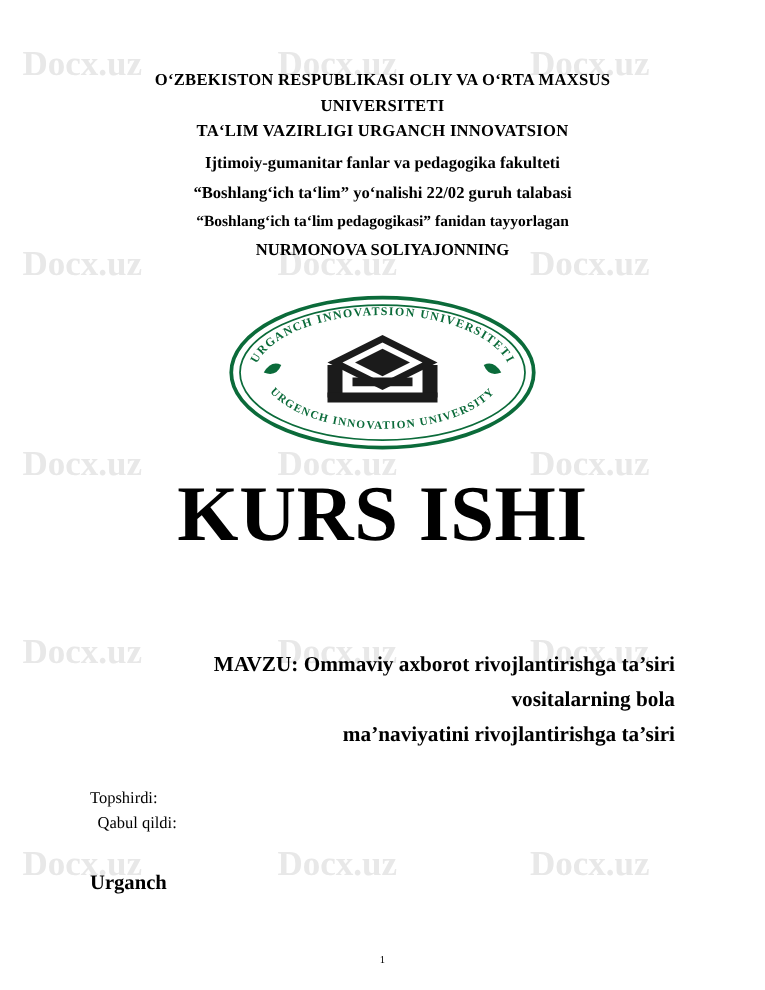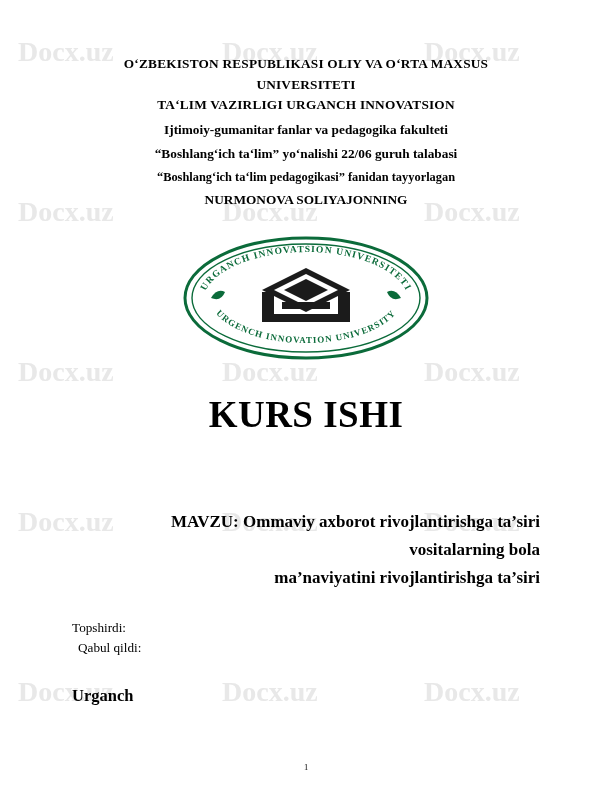--- a/index.html
+++ b/index.html
@@ -69,24 +69,24 @@
   }
 
   .logo-wrap {
     margin-top: 24px;
     display: flex;
     justify-content: center;
   }
 
   .title-kurs {
     text-align: center;
-    font-size: 37px;
+    font-size: 63px;
     font-weight: 700;
     letter-spacing: 0.5px;
-    margin-top: 34px;
+    margin-top: 18px;
     line-height: 1;
   }
 
   .mavzu {
     margin-top: 75px;
     text-align: right;
     font-weight: 700;
     font-size: 17px;
     line-height: 1.65;
   }
@@ -149,21 +149,21 @@
   <div class="content">
 
     <div class="hdr">
       <div>O‘ZBEKISTON RESPUBLIKASI OLIY VA O‘RTA MAXSUS</div>
       <div>UNIVERSITETI</div>
       <div>TA‘LIM VAZIRLIGI URGANCH  INNOVATSION</div>
     </div>
 
     <div class="line-center">Ijtimoiy-gumanitar fanlar va pedagogika fakulteti</div>
 
-    <div class="line-center">“Boshlang‘ich ta‘lim” yo‘nalishi 22/06 guruh talabasi</div>
+    <div class="line-center">“Boshlang‘ich ta‘lim” yo‘nalishi 22/02 guruh talabasi</div>
 
     <div class="line-center small">“Boshlang‘ich ta‘lim pedagogikasi” fanidan tayyorlagan</div>
 
     <div class="line-center">NURMONOVA SOLIYAJONNING</div>
 
     <div class="logo-wrap">
       <div class="logo">
         <svg width="250" height="128" viewBox="0 0 250 128" xmlns="http://www.w3.org/2000/svg">
 
           <ellipse cx="125" cy="64" rx="121" ry="60" fill="#ffffff" stroke="#0b6b3a" stroke-width="3"></ellipse>

